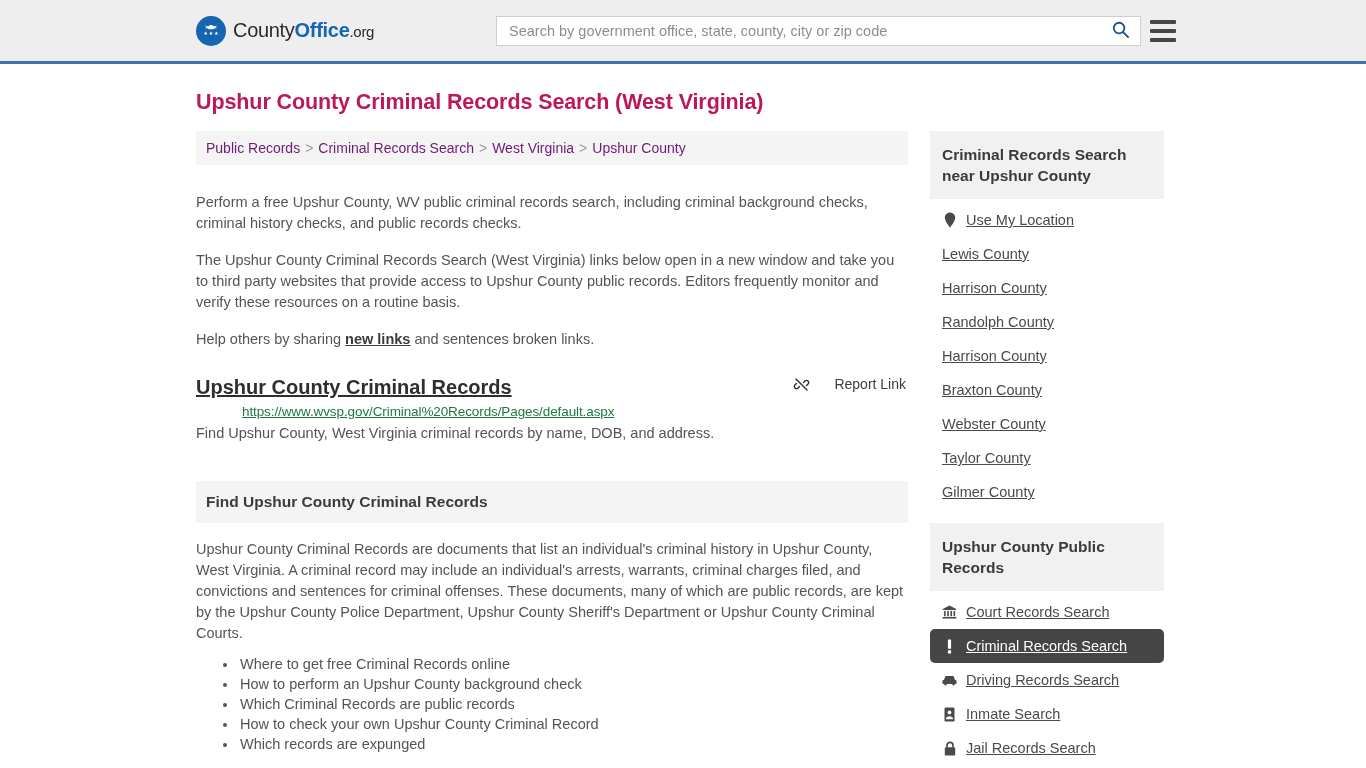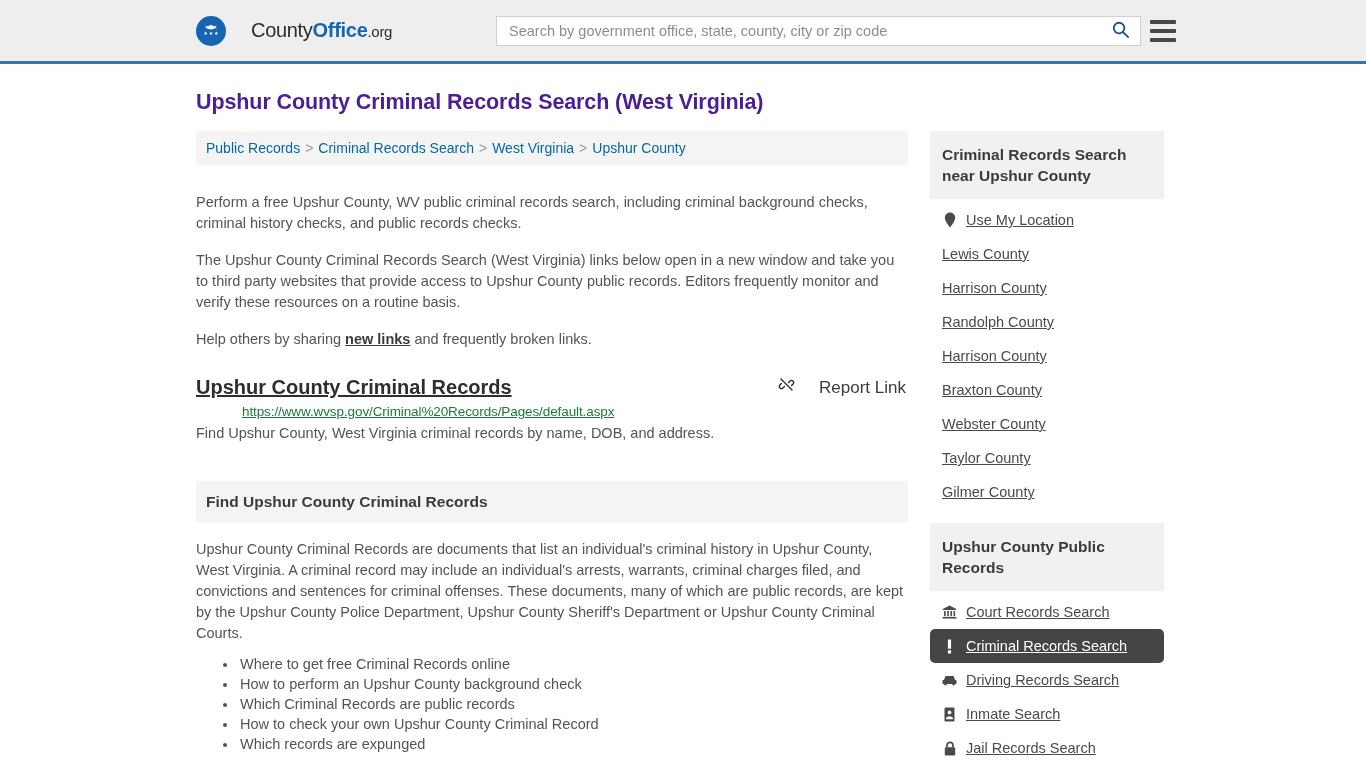--- a/index.html
+++ b/index.html
@@ -20,21 +20,21 @@
     border-bottom: 3px solid #3a75a8;
     display: flex;
     align-items: center;
     position: relative;
   }
   .brand {
     position: absolute;
     left: 196px;
     display: flex;
     align-items: center;
-    gap: 25px;
+    gap: 7px;
     text-decoration: none;
   }
   .brand-mark {
     width: 30px; height: 30px;
     border-radius: 50%;
     background: #1565b0;
     display: flex; flex-direction: column;
     align-items: center; justify-content: center;
     flex: 0 0 auto;
   }
@@ -86,37 +86,37 @@
 
   
   .page {
     width: 1366px;
     padding: 0 196px;
     position: relative;
   }
   .page-title {
     font-size: 21.5px;
     font-weight: 700;
-    color: #4c1d95;
+    color: #be185d;
     margin: 26px 0 16px 0;
     letter-spacing: -0.1px;
   }
   .columns { display: flex; align-items: flex-start; gap: 22px; }
   .main-col { width: 712px; flex: 0 0 712px; }
   .side-col { width: 234px; flex: 0 0 234px; }
 
   
   .breadcrumb {
     background: #f4f4f4;
     padding: 9px 10px;
     font-size: 14px;
     color: #555;
   }
   .breadcrumb a {
-    color: #0369a1;
+    color: #701a75;
     text-decoration: none;
   }
   .breadcrumb .sep { color: #9a9a9a; margin: 0 5px; }
 
   
   .para {
     font-size: 14.5px;
     line-height: 21px;
     color: #545454;
     margin: 16px 0 0 0;
@@ -133,22 +133,22 @@
   .result-head {
     display: flex; align-items: flex-start; justify-content: space-between;
   }
   .result-title {
     font-size: 20px;
     font-weight: 700;
     color: #2e2e2e;
     text-decoration: underline;
   }
   .report-link {
-    display: flex; align-items: flex-end; gap: 24px;
-    font-size: 17px; color: #3c3c3c;
+    display: flex; align-items: flex-start; gap: 24px;
+    font-size: 14px; color: #3c3c3c;
     text-decoration: none;
     white-space: nowrap;
     padding-right: 2px;
   }
   .result-url {
     display: block;
     font-size: 13.5px;
     color: #1d7a3c;
     margin-top: 5px;
     letter-spacing: -0.1px;
@@ -267,21 +267,21 @@
   <div class="columns">
 
     <main class="main-col">
 
       <nav class="breadcrumb">
         <a href="#">Public Records</a><span class="sep">&gt;</span><a href="#">Criminal Records Search</a><span class="sep">&gt;</span><a href="#">West Virginia</a><span class="sep">&gt;</span><a href="#">Upshur County</a>
       </nav>
 
       <p class="para first">Perform a free Upshur County, WV public criminal records search, including criminal background checks, criminal history checks, and public records checks.</p>
       <p class="para">The Upshur County Criminal Records Search (West Virginia) links below open in a new window and take you to third party websites that provide access to Upshur County public records. Editors frequently monitor and verify these resources on a routine basis.</p>
-      <p class="para"><span>Help others by sharing </span><a class="inline-link" href="#">new links</a><span> and frequently broken links.</span></p>
+      <p class="para"><span>Help others by sharing </span><a class="inline-link" href="#">new links</a><span> and sentences broken links.</span></p>
 
       <div class="result-block">
         <div class="result-head">
           <a class="result-title" href="#">Upshur County Criminal Records</a>
           <a class="report-link" href="#">
             <span>
               <svg width="17" height="17" viewBox="0 0 20 20" aria-hidden="true">
                 <path d="M7.6 12.4 5.9 14.1a2.55 2.55 0 0 1-3.6-3.6l1.7-1.7" fill="none" stroke="#2b2b2b" stroke-width="1.6" stroke-linecap="round"></path>
                 <path d="M12.4 7.6l1.7-1.7a2.55 2.55 0 0 1 3.6 3.6l-1.7 1.7" fill="none" stroke="#2b2b2b" stroke-width="1.6" stroke-linecap="round"></path>
                 <line x1="3.5" y1="3.5" x2="16.5" y2="16.5" stroke="#2b2b2b" stroke-width="1.6" stroke-linecap="round"></line>

